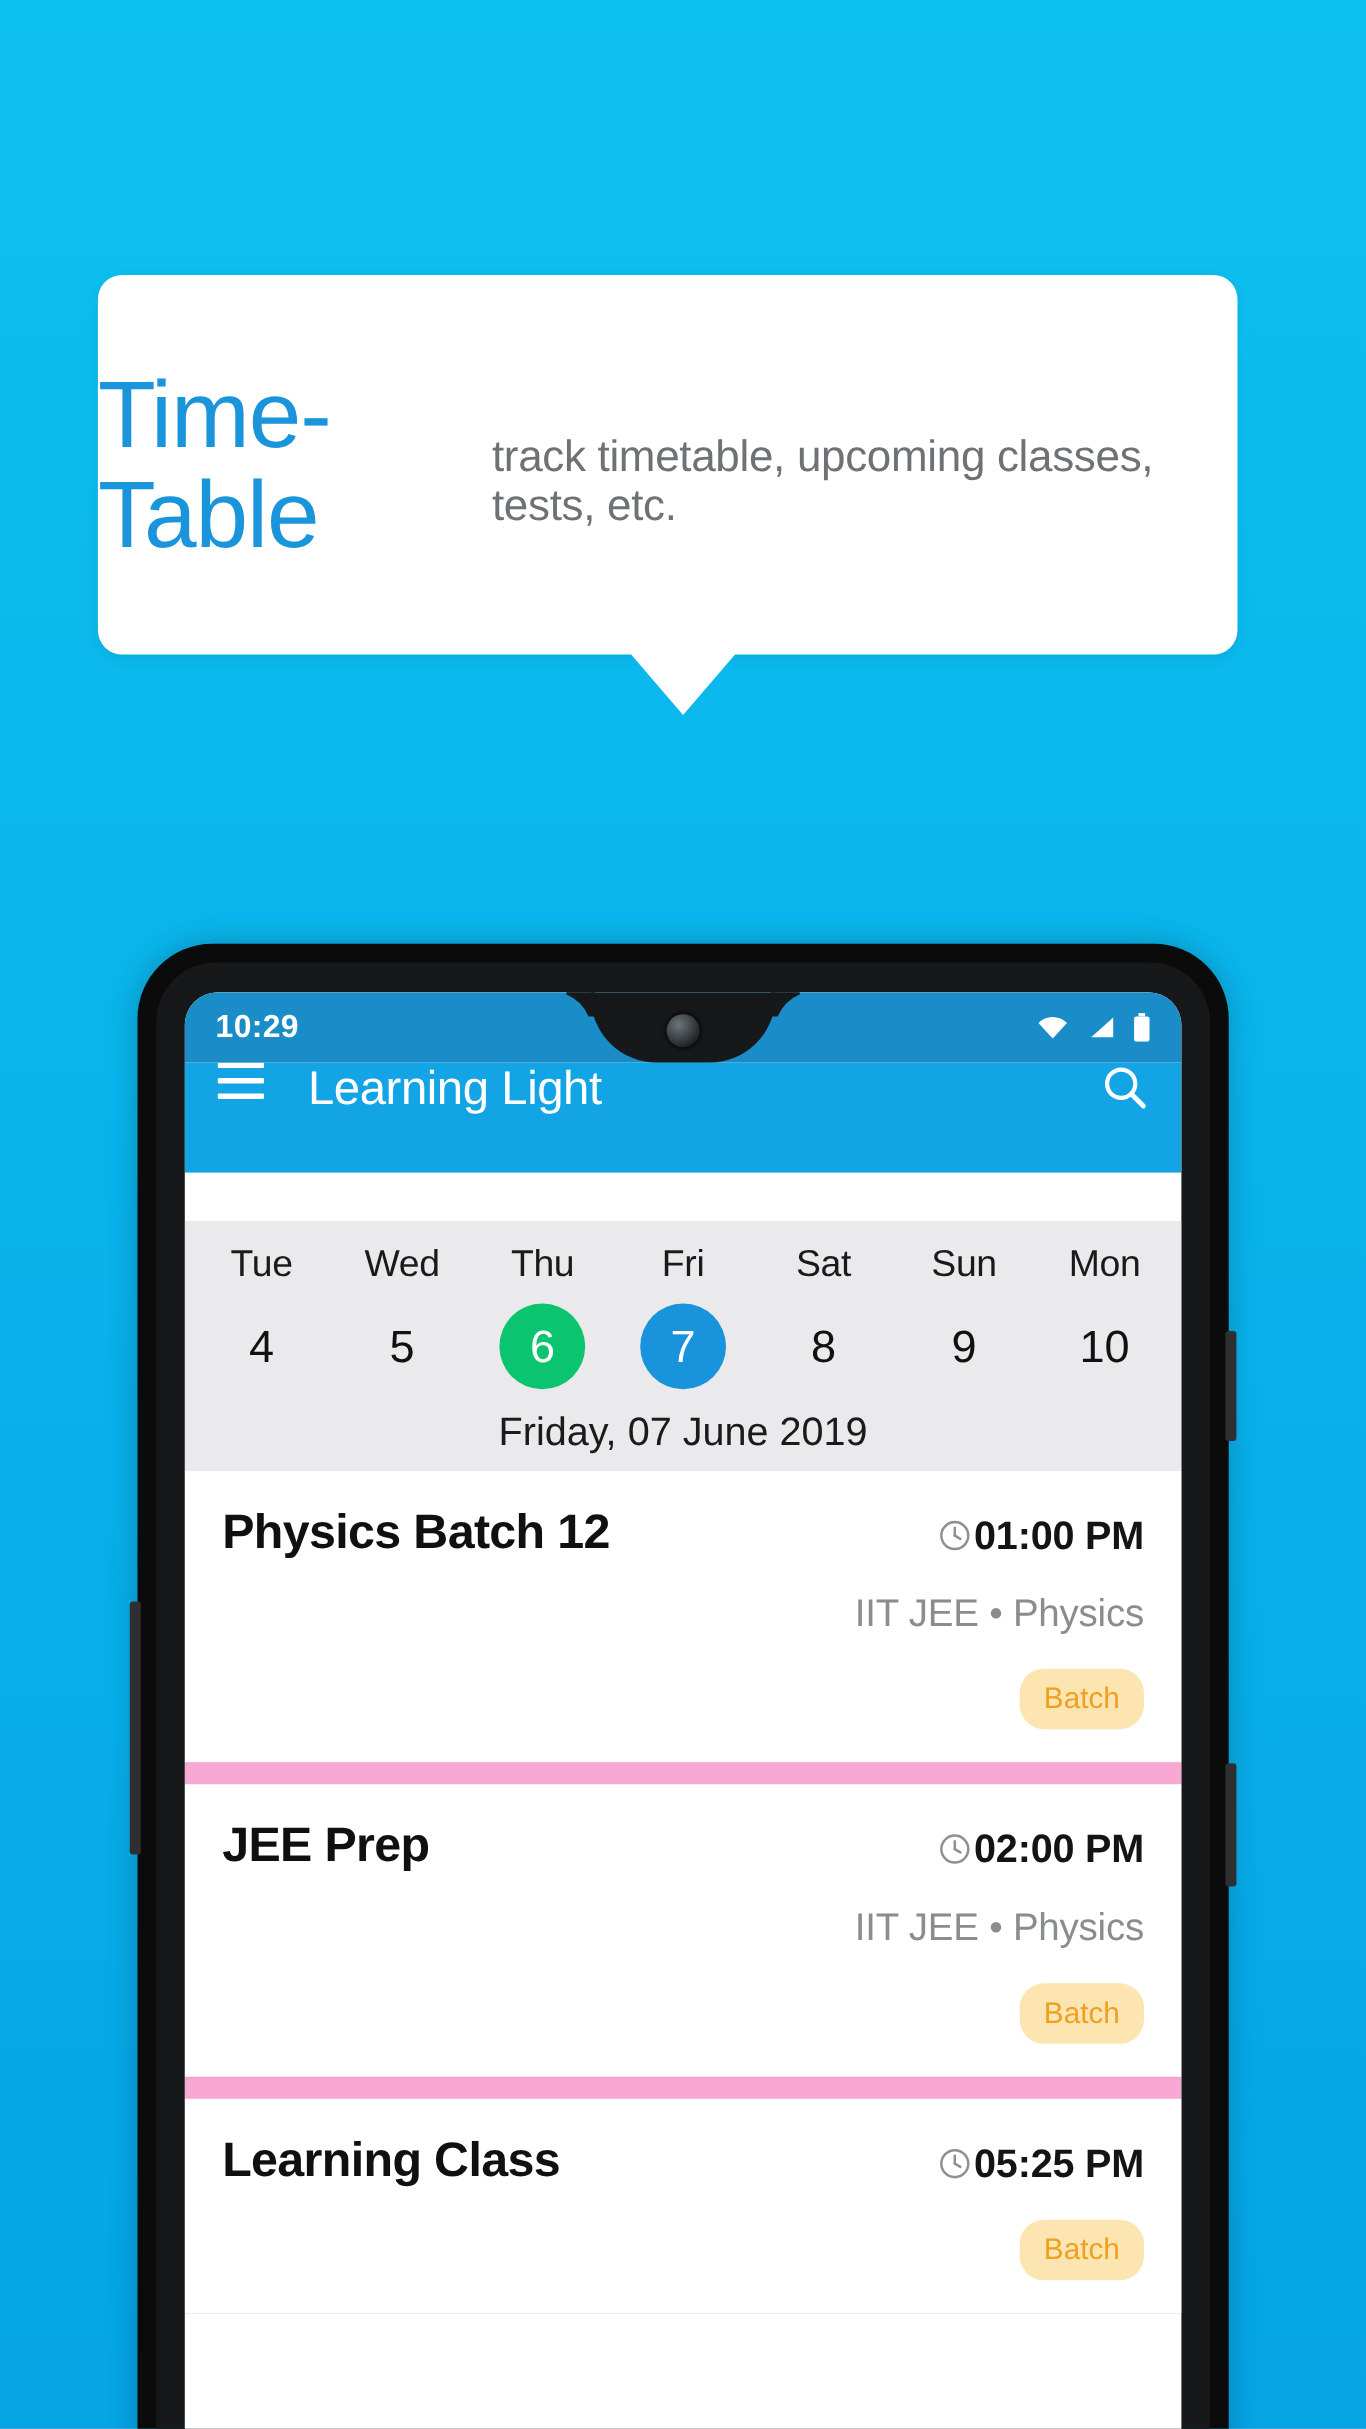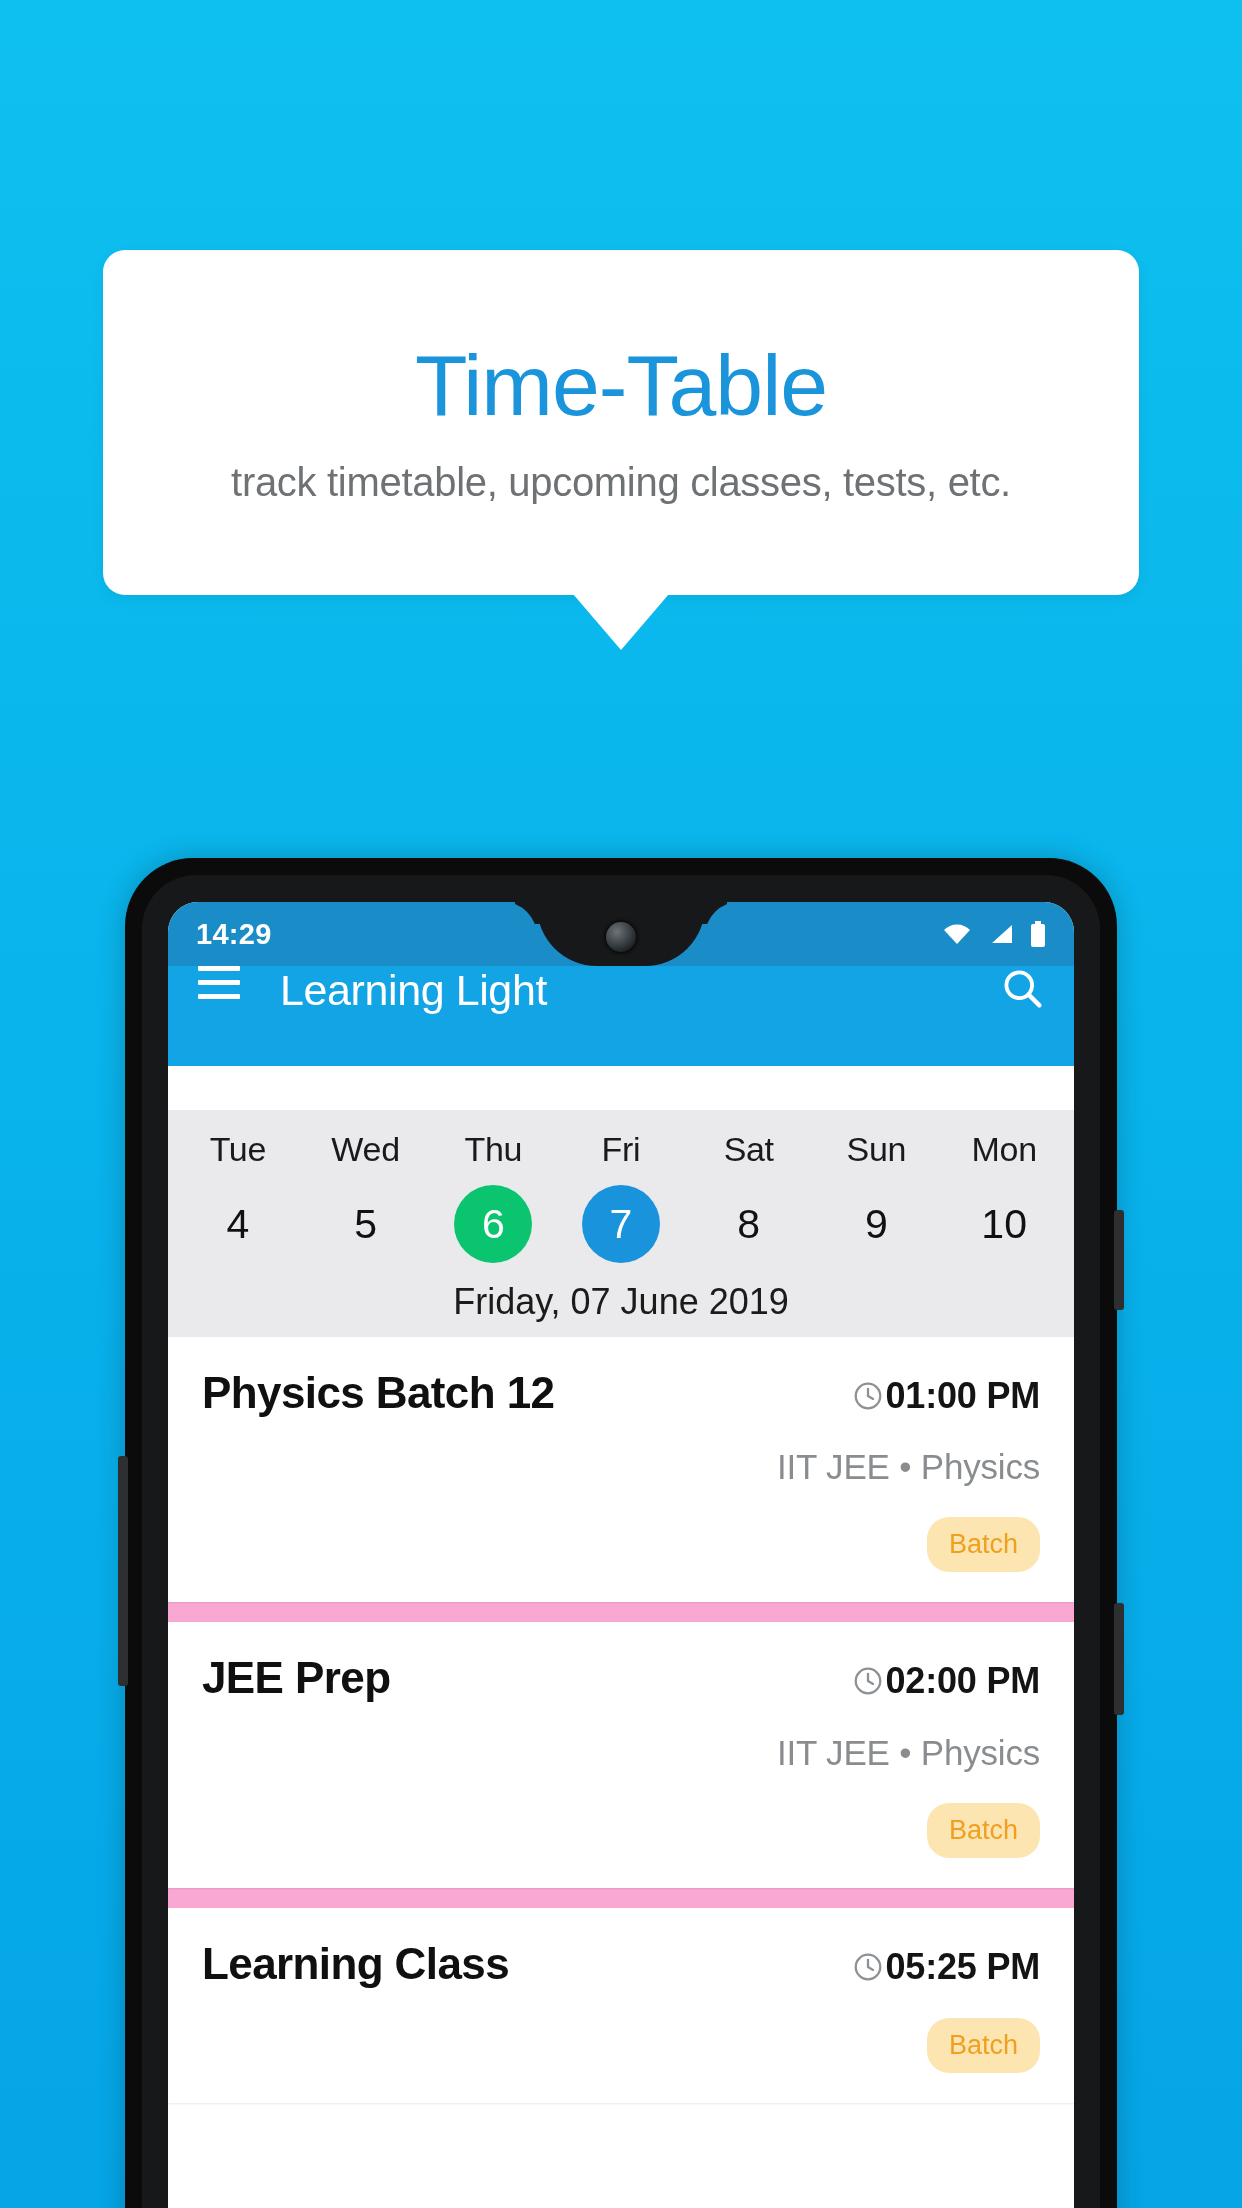--- a/index.html
+++ b/index.html
@@ -9,27 +9,27 @@
     font-family:"Liberation Sans", sans-serif;
   }
   body {
     background: linear-gradient(180deg, #0ec0ef 0%, #09b4ec 45%, #05a5e6 100%);
     position:relative;
   }
 
   
   #promo-card {
     position:absolute;
-    left:103px; top:250px;
+    left:89px; top:250px;
     width:1036px; height:345px;
     background:#ffffff;
     border-radius:22px;
     box-shadow:0 4px 14px rgba(0,0,0,0.06);
     display:flex;
-    flex-direction:column;
+    flex-direction:row;
     align-items:center;
     justify-content:center;
   }
   #promo-title {
     font-size:86px;
     font-weight:400;
     color:#1a94da;
     letter-spacing:-1px;
     line-height:1.05;
   }
@@ -249,21 +249,21 @@
   <div class="side-btn" id="btn-right-volume"></div>
   <div class="side-btn" id="btn-left-assistant"></div>
 
   <div id="screen">
 
     <div id="notch">
       <div id="camera-lens"></div>
     </div>
 
     <div id="status-bar">
-      <div id="status-time">14:29</div>
+      <div id="status-time">10:29</div>
       <div id="status-icons">
         <svg width="30" height="24" viewBox="0 0 30 24">
           <path d="M15 22 L2 8 A18 18 0 0 1 28 8 Z" fill="#ffffff"></path>
         </svg>
         <svg width="26" height="24" viewBox="0 0 26 24">
           <path d="M24 3 L24 21 L4 21 Z" fill="#ffffff"></path>
         </svg>
         <svg width="16" height="26" viewBox="0 0 16 26">
           <rect x="5" y="0" width="6" height="3" fill="#ffffff"></rect>
           <rect x="1" y="3" width="14" height="23" rx="2" fill="#ffffff"></rect>

